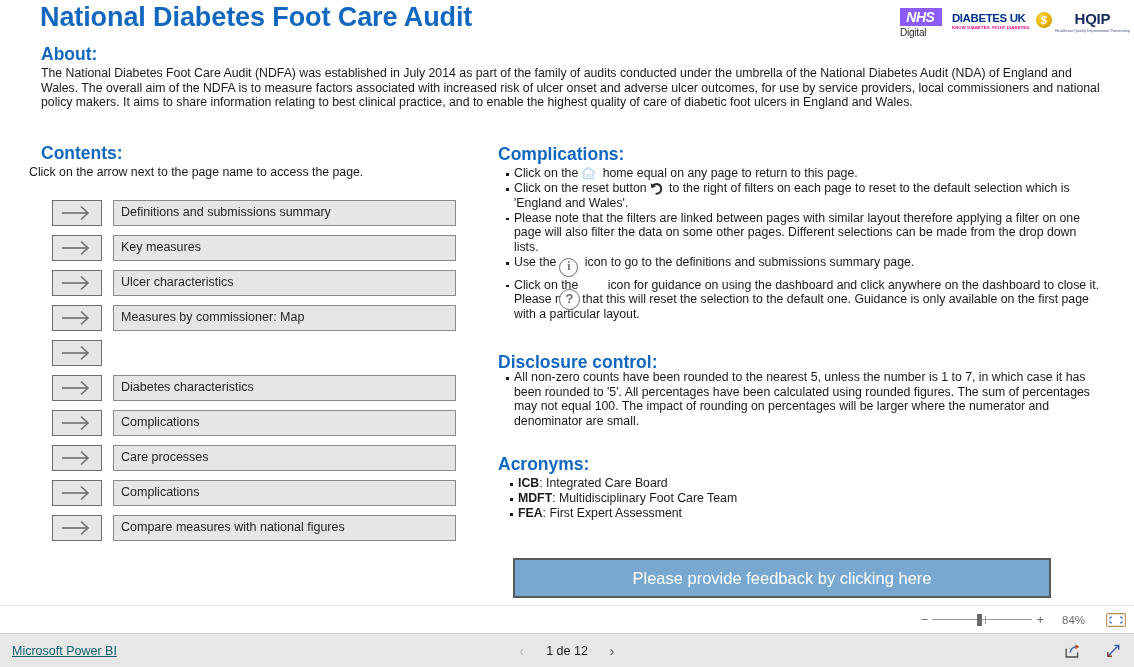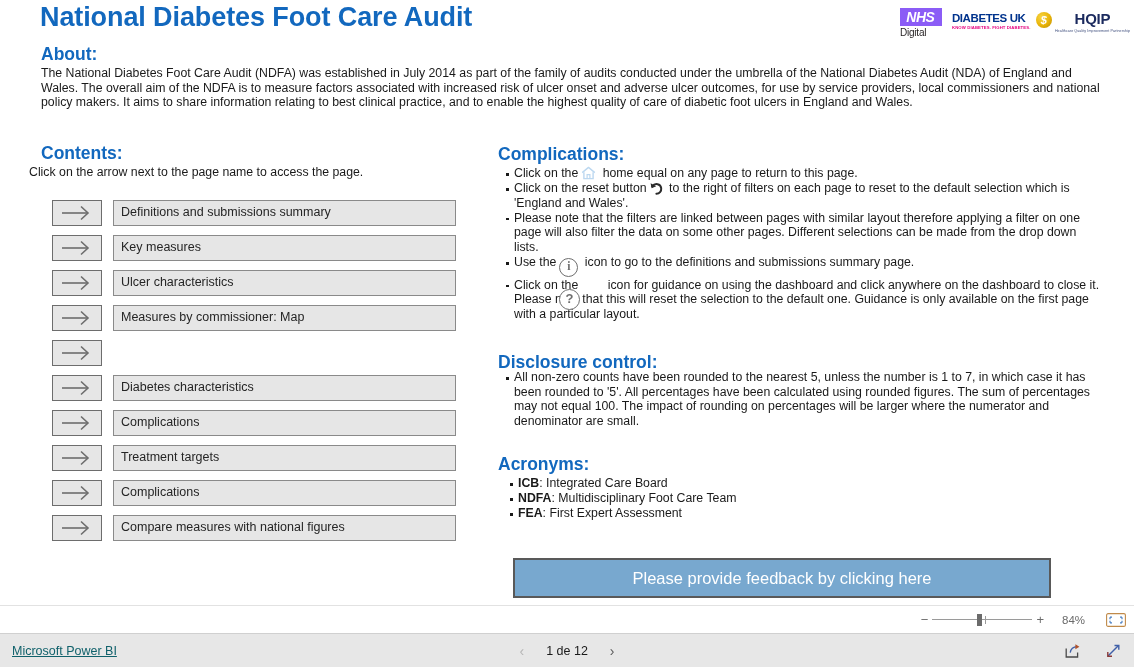--- a/index.html
+++ b/index.html
@@ -486,21 +486,21 @@
           </div>
           <div class="nav-label">Complications</div>
         </div>
         <div class="nav-row">
           <div class="nav-arrow">
             <svg width="32" height="16" viewBox="0 0 32 16">
               <path d="M1 8 H27" stroke="#6d6d6d" stroke-width="1.6" fill="none"></path>
               <path d="M20 1.5 L27 8 L20 14.5" stroke="#6d6d6d" stroke-width="1.6" fill="none"></path>
             </svg>
           </div>
-          <div class="nav-label">Treatment targets</div>
+          <div class="nav-label">Care processes</div>
         </div>
         <div class="nav-row">
           <div class="nav-arrow">
             <svg width="32" height="16" viewBox="0 0 32 16">
               <path d="M1 8 H27" stroke="#6d6d6d" stroke-width="1.6" fill="none"></path>
               <path d="M20 1.5 L27 8 L20 14.5" stroke="#6d6d6d" stroke-width="1.6" fill="none"></path>
             </svg>
           </div>
           <div class="nav-label">Complications</div>
         </div>
@@ -532,21 +532,21 @@
       </ul>
 
     <div class="sec-head" id="disclosure-head">Disclosure control:</div>
     <ul class="bullets" id="disc-list">
         <li>All non-zero counts have been rounded to the nearest 5, unless the number is 1 to 7, in which case it has been rounded to '5'. All percentages have been calculated using rounded figures. The sum of percentages may not equal 100. The impact of rounding on percentages will be larger where the numerator and denominator are small.</li>
       </ul>
 
     <div class="sec-head" id="acronyms-head">Acronyms:</div>
     <ul class="bullets" id="acro-list">
         <li><b>ICB</b><span>: Integrated Care Board</span></li>
-        <li><b>NDFA</b><span>: Multidisciplinary Foot Care Team</span></li>
+        <li><b>MDFT</b><span>: Multidisciplinary Foot Care Team</span></li>
         <li><b>FEA</b><span>: First Expert Assessment</span></li>
       </ul>
 
     <div class="feedback">Please provide feedback by clicking here</div>
 
   </div>
 
   <div class="zoombar">
     <div class="zm-minus">−</div>
     <div class="zm-track">

